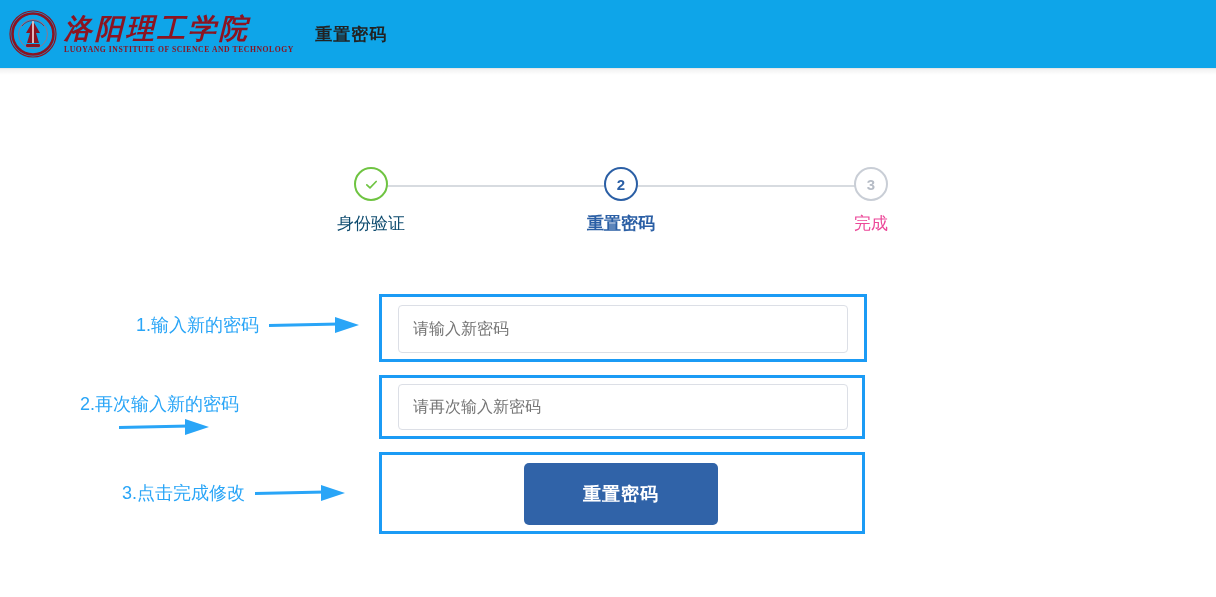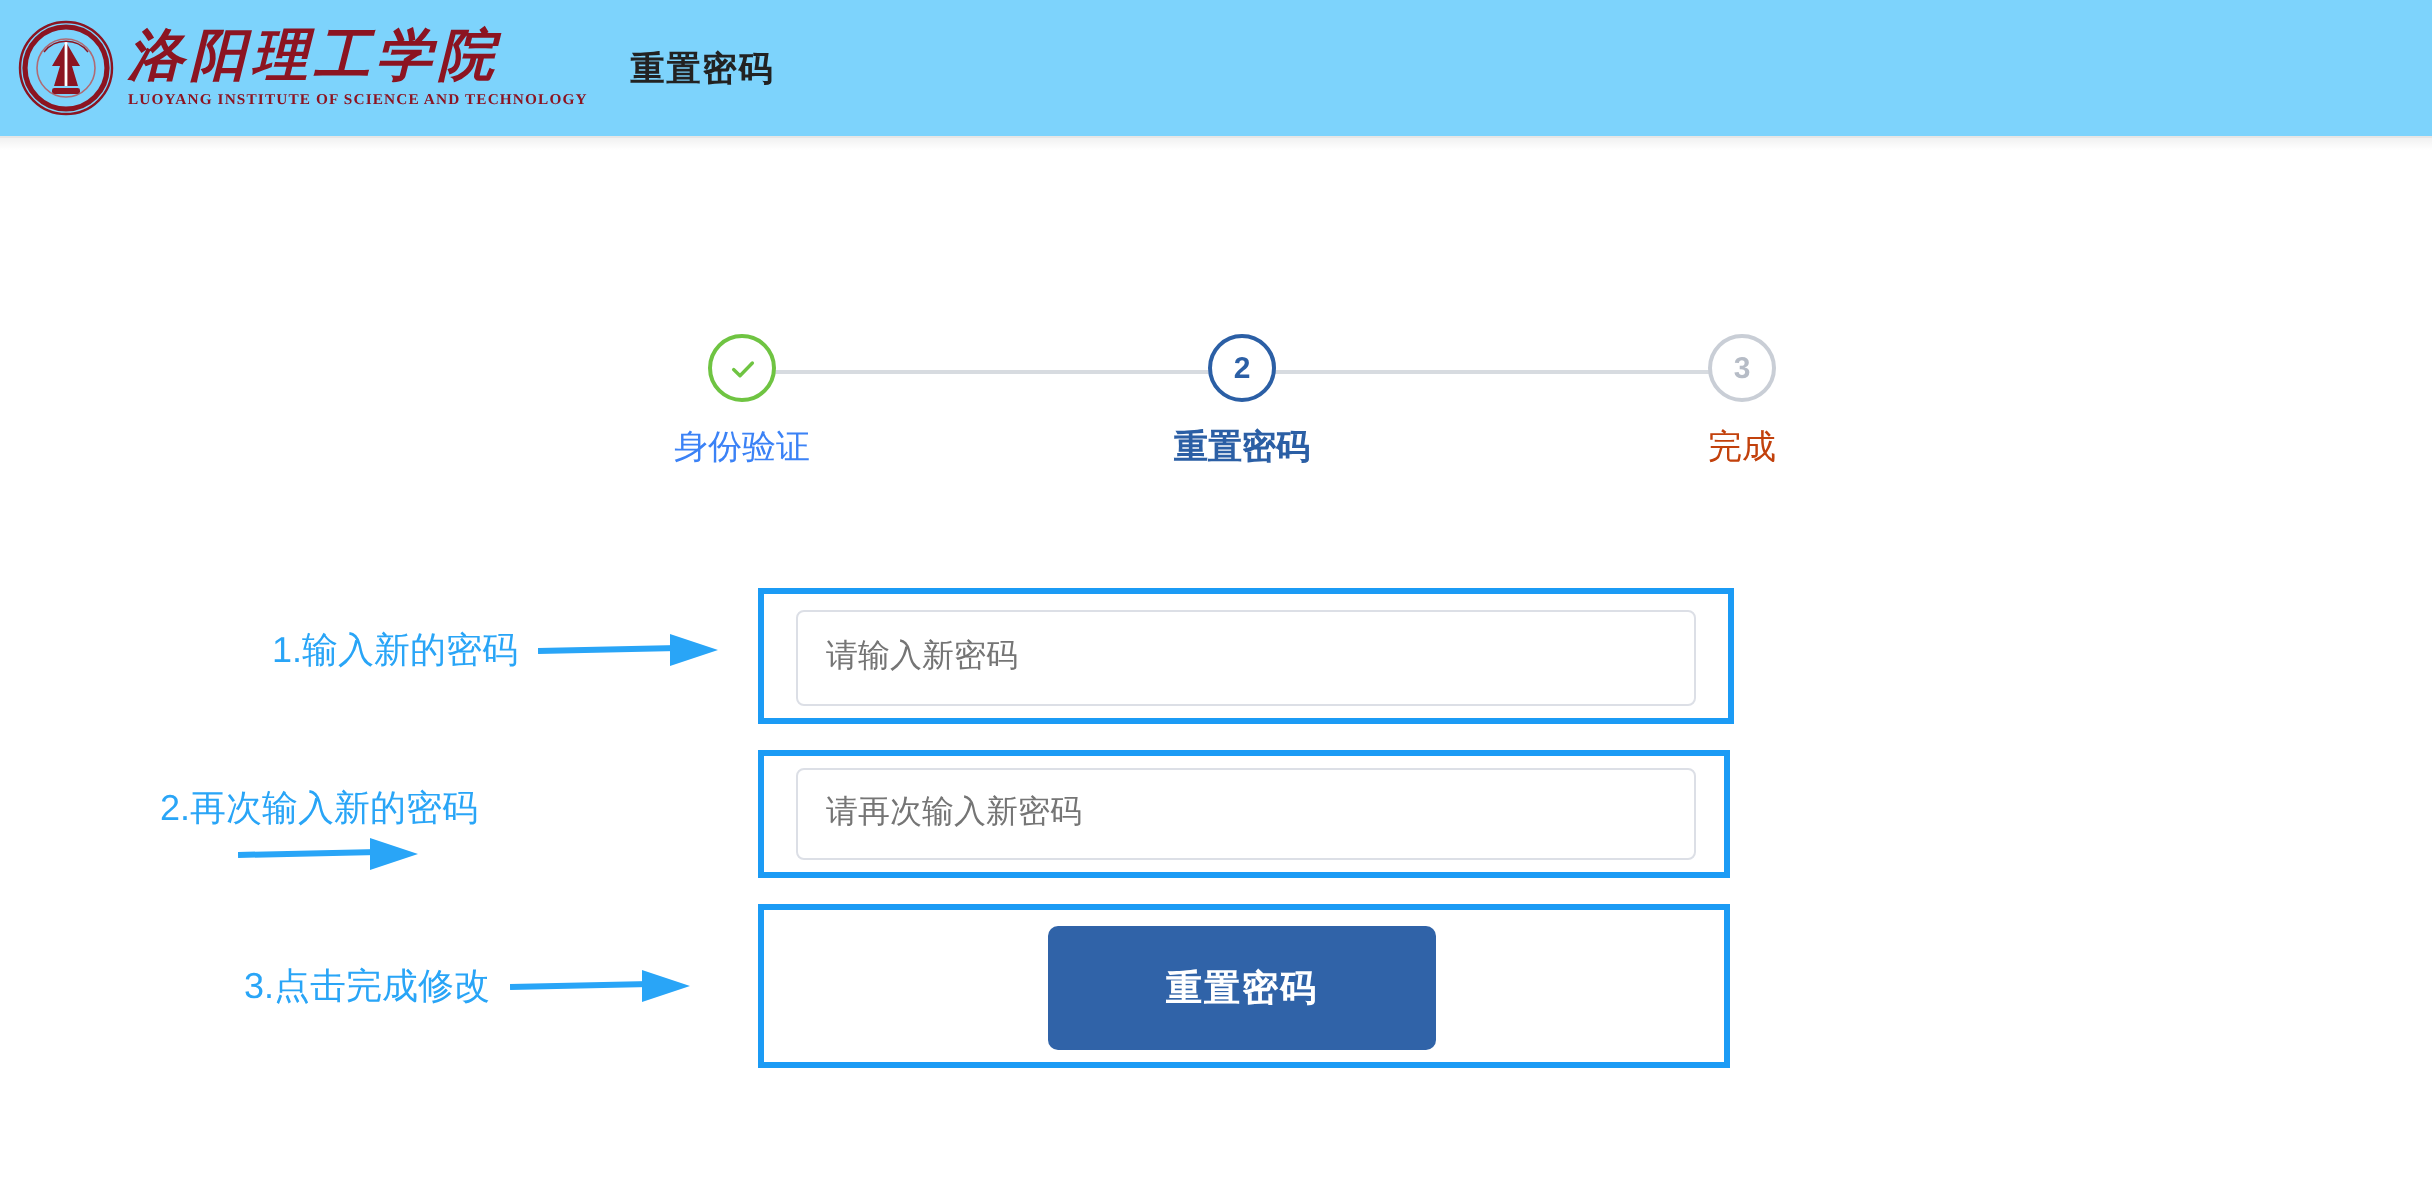--- a/index.html
+++ b/index.html
@@ -12,21 +12,21 @@
     background: #ffffff;
     font-family: "Liberation Sans", "DejaVu Sans", sans-serif;
     overflow: hidden;
     position: relative;
   }
 
   
   .header {
     height: 69px;
     box-sizing: border-box;
-    background: #7dd3fc;
+    background: #0ea5e9;
     border-bottom: 1px solid #e6e6e6;
     display: flex;
     align-items: center;
     padding-left: 8px;
     position: relative;
   }
   .header-shadow {
     position: absolute;
     left: 0;
     top: 69px;
@@ -126,24 +126,24 @@
   .step-1 .step-circle { border-color: #6fc442; }
   .step-2 .step-circle { border-color: #2b5fa5; color: #2b5fa5; }
   .step-check {
     width: 15px;
     height: 15px;
     display: block;
   }
   .step-label {
     margin-top: 11px;
     font-size: 17px;
-    color: #c2410c;
-    white-space: nowrap;
-  }
-  .step-1 .step-label { color: #3b82f6; }
+    color: #ec4899;
+    white-space: nowrap;
+  }
+  .step-1 .step-label { color: #0c4a6e; }
   .step-2 .step-label { color: #2b5fa5; font-weight: bold; }
 
   
   .form-area {
     position: absolute;
     left: 0;
     top: 0;
     width: 1216px;
     height: 597px;
     pointer-events: none;

